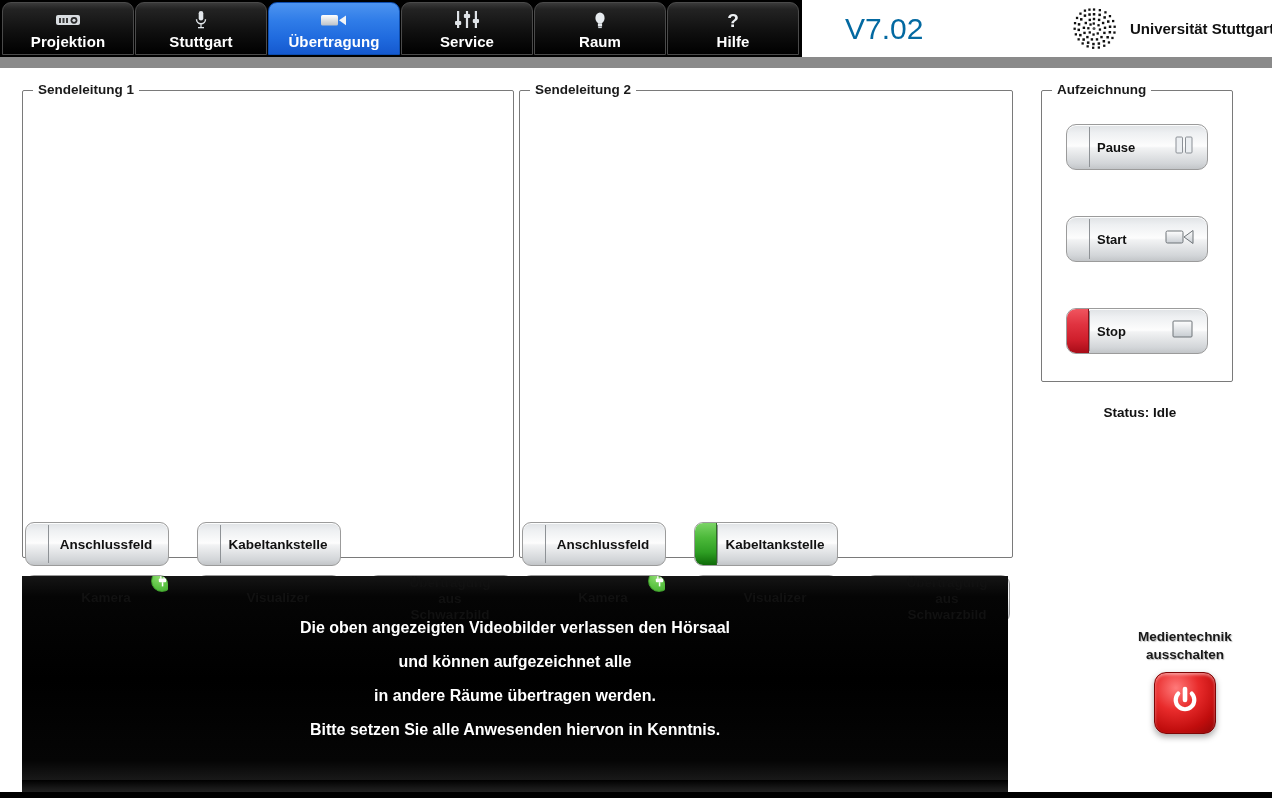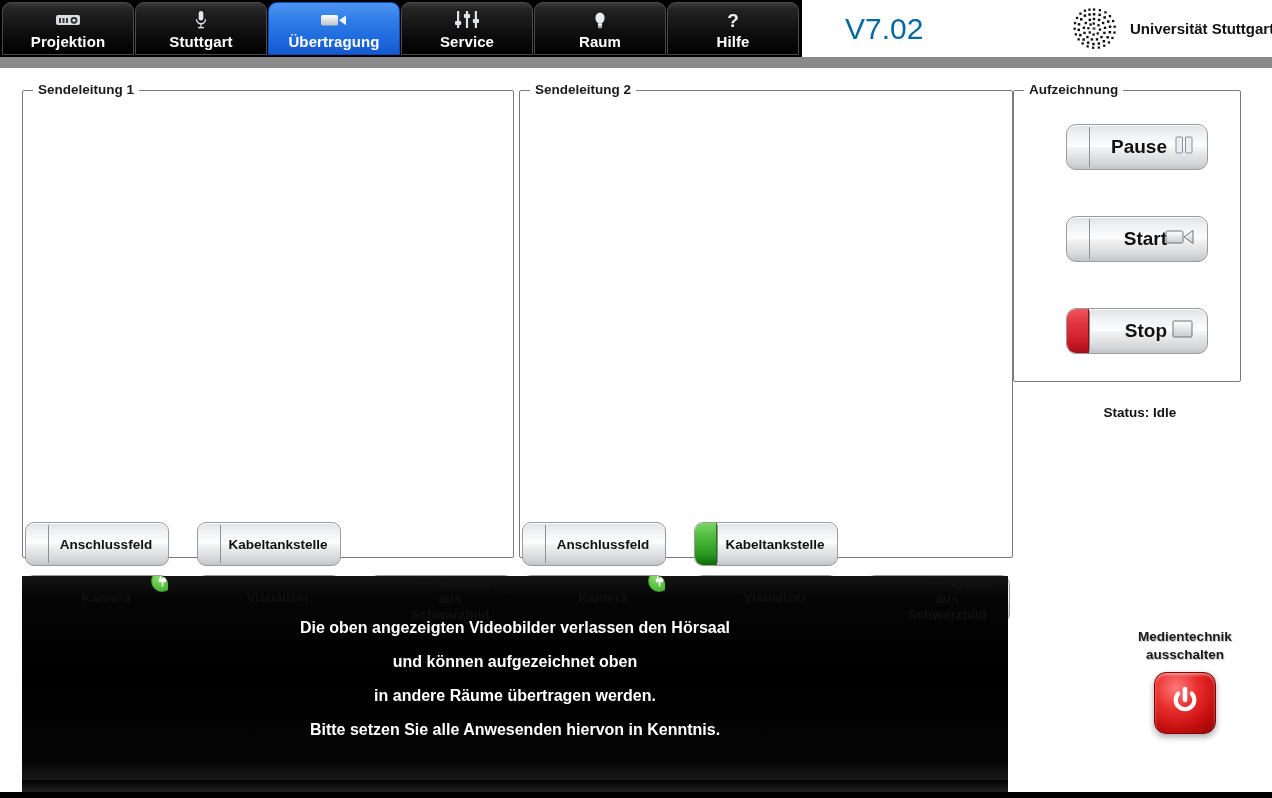--- a/index.html
+++ b/index.html
@@ -63,21 +63,21 @@
   
   .fs {
     position: absolute; border: 1px solid #7a7a7a; border-radius: 2px;
   }
   .fs > .legend {
     position: absolute; top: -9px; left: 10px; background: #fff;
     padding: 0 5px; font-size: 13.5px; font-weight: bold; color: #1a1a1a;
   }
   #fs1 { left: 22px; top: 90px; width: 492px; height: 468px; }
   #fs2 { left: 519px; top: 90px; width: 494px; height: 468px; }
-  #fsRec { left: 1013px; top: 90px; width: 228px; height: 292px; }
+  #fsRec { left: 1041px; top: 90px; width: 192px; height: 292px; }
 
   
   .gbtn {
     position: absolute;
     border: 1px solid #9b9b9b;
     border-radius: 9px;
     background: linear-gradient(180deg,#dfe2e5 0%,#eef0f2 18%,#fdfdfd 48%,#f2f3f4 52%,#d2d5d8 88%,#c2c5c8 100%);
     box-shadow: inset 0 1px 0 rgba(255,255,255,.9);
     display: flex; align-items: center; justify-content: center;
     cursor: pointer; overflow: hidden;
@@ -114,22 +114,22 @@
     z-index: 5;
   }
 
   
   .srow1 { top: 431px; }
   .srow2 { top: 484px; }
 
   
   .recbtn { left: 1066px; width: 142px; height: 46px; border-radius: 10px; }
   .recbtn .txt {
-    position: absolute; left: 30px; width: 70px; text-align: right;
-    font-size: 19px; font-weight: bold; color: #111;
+    position: absolute; left: 30px; width: 70px; text-align: left;
+    font-size: 13px; font-weight: bold; color: #111;
   }
   .recbtn .ric { position: absolute; right: 12px; top: 50%; transform: translateY(-50%); }
 
   .status {
     position: absolute; left: 1041px; top: 405px; width: 198px;
     text-align: center; font-size: 13.5px; font-weight: bold; color: #111;
   }
 
   
   .notice {
@@ -465,21 +465,21 @@
           </defs>
         </svg>
     </span>
   </div>
 
   <div class="status">Status: Idle</div>
 
   <div class="notice">
     <div class="ntext">
       <div>Die oben angezeigten Videobilder verlassen den Hörsaal</div>
-      <div>und können aufgezeichnet oben</div>
+      <div>und können aufgezeichnet alle</div>
       <div>in andere Räume übertragen werden.</div>
       <div>Bitte setzen Sie alle Anwesenden hiervon in Kenntnis.</div>
     </div>
   </div>
 
   <div class="poweroff">
     <div class="plabel">
       <div>Medientechnik</div>
       <div>ausschalten</div>
     </div>

